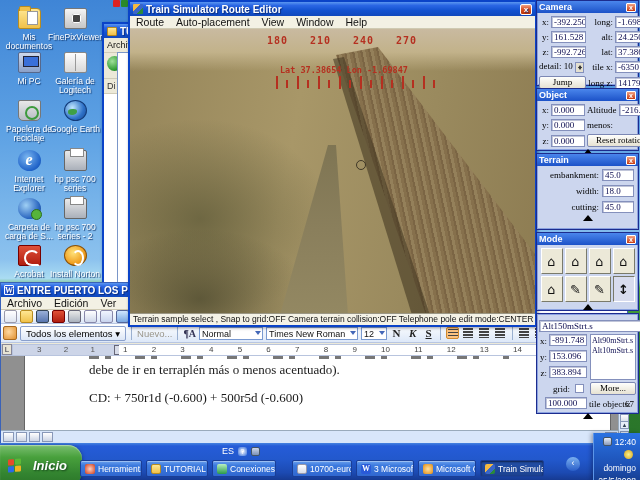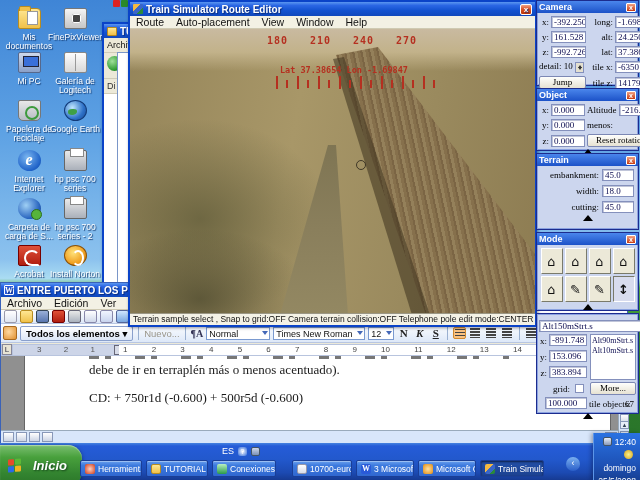--- a/index.html
+++ b/index.html
@@ -234,21 +234,21 @@
       <span class="ticon" style="background:linear-gradient(#9ab0d8,#5876b0);border:1px solid #345"></span>
       <span class="ticon" style="background:linear-gradient(#e05038,#b01e10);border:1px solid #700"></span>
       <span class="ticon" style="background:linear-gradient(#e8e8e8,#aab2be);border:1px solid #667"></span>
       <span class="ticon" style="background:linear-gradient(#fff,#cfd8ea);border:1px solid #88a"></span>
       <span class="ticon" style="background:linear-gradient(#f0f4ff,#c8d4ee);border:1px solid #88a;color:#b02;font:bold 9px serif;text-align:center;line-height:11px"></span>
       <span class="ticon" style="background:linear-gradient(#cfe6ff,#7aa8e0);border:1px solid #569"></span>
       <span class="ticon" style="background:linear-gradient(#ffe9c8,#e8b870);border:1px solid #a86"></span>
     </div>
     <div class="wtool" style="height:19px;padding:1px 2px">
       <span style="width:14px;height:14px;background:radial-gradient(circle at 40% 40%,#ffd9a0,#e09030);border-radius:2px;border:1px solid #a86a20"></span>
-      <span style="border:1px solid #8aa0cc;background:linear-gradient(#fff,#dce6f6);font-size:9.5px;font-weight:bold;padding:1px 5px;border-radius:2px;white-space:nowrap"><span>Todos los elementos</span> ▾</span>
+      <span style="border:1px solid #8aa0cc;background:linear-gradient(#fff,#dce6f6);font-size:9.5px;font-weight:normal;padding:1px 5px;border-radius:2px;white-space:nowrap"><span>Todos los elementos</span> ▾</span>
       <span class="vsep"></span>
       <span style="color:#9a968a;font-size:9.5px;white-space:nowrap">Nuevo...</span>
       <span class="vsep"></span>
       <span style="font:bold 10px 'Liberation Serif',serif;color:#335">¶A</span>
       <span class="combo" style="width:64px">Normal</span>
       <span class="combo" style="width:92px">Times New Roman</span>
       <span class="combo" style="width:26px">12</span>
       <span class="fmt-letter">N</span>
       <span class="fmt-letter" style="font-style:italic">K</span>
       <span class="fmt-letter" style="text-decoration:underline">S</span>
@@ -373,21 +373,21 @@
 
         <span style="grid-column:1/3;white-space:nowrap;font-size:9px">
           <span>detail:</span>
           <span>10</span>
           <span class="spin"></span>
         </span>
         <span class="plabel">tile x:</span>
         <span class="pfield">-6350</span>
 
         <span class="pbtn" style="grid-column:1/3">Jump</span>
-        <span class="plabel">tile z:</span>
+        <span class="plabel">long z:</span>
         <span class="pfield">14179</span>
       </div>
       <div class="ptri"></div>
     </div>
   </div>
 
   <div class="panel" style="top:88px;height:63px">
     <div class="ptitle">
       <span>Object</span>
       <span class="pclose">x</span>

